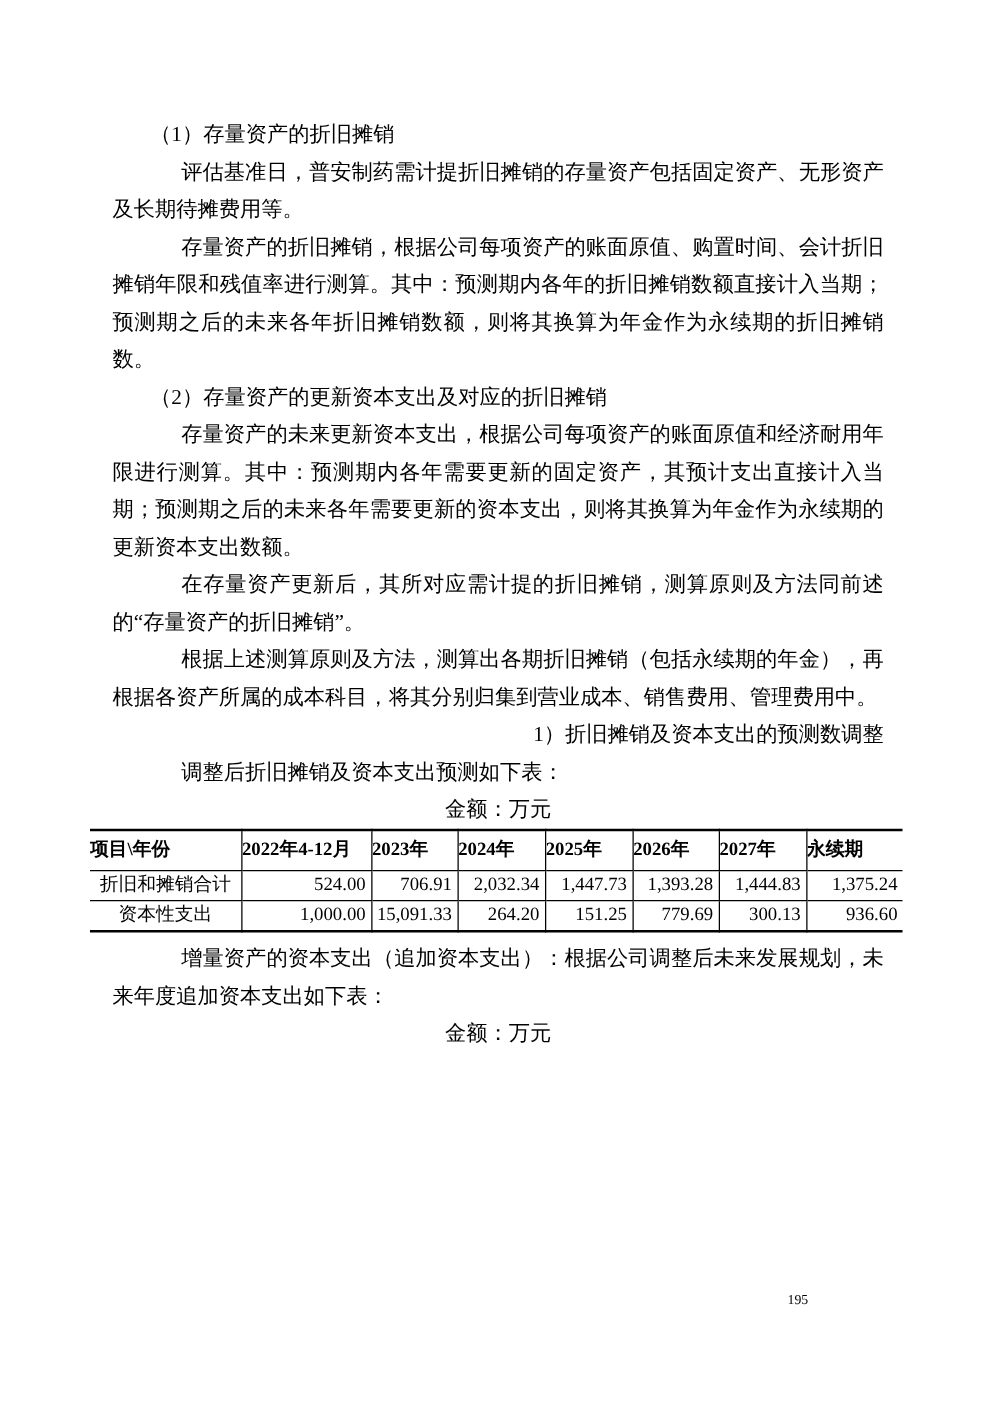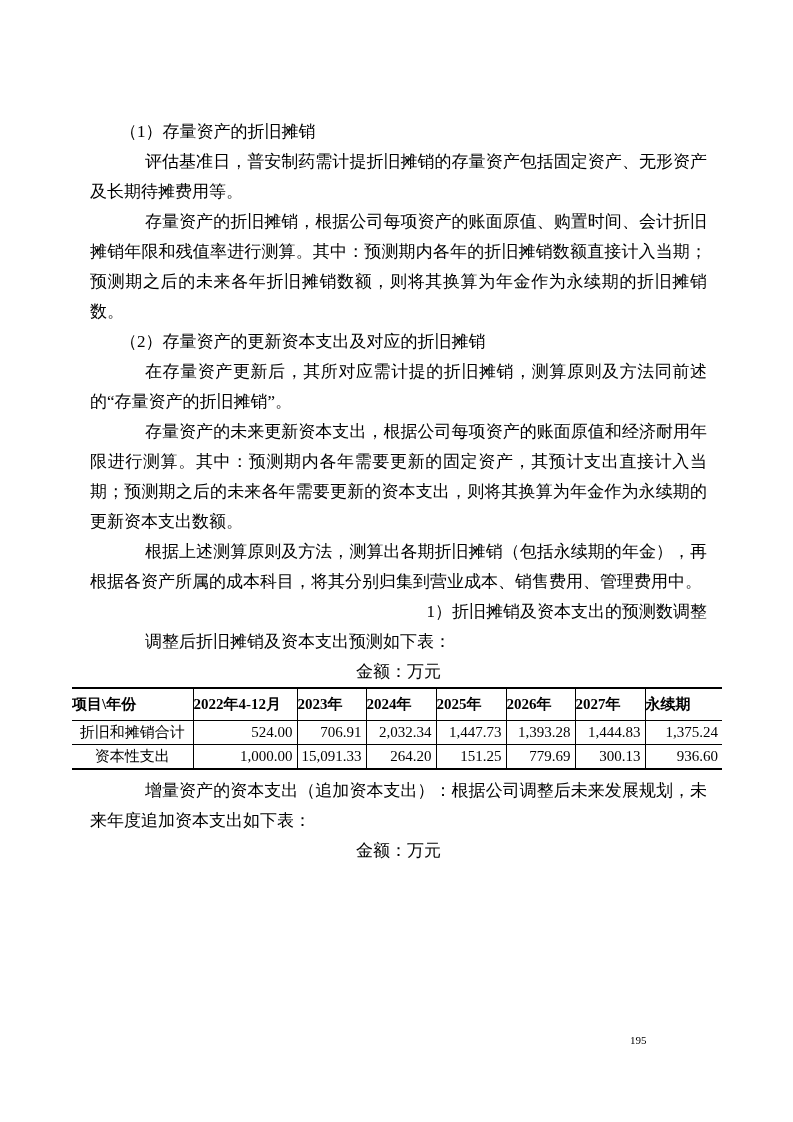--- a/index.html
+++ b/index.html
@@ -7,21 +7,20 @@
     position:relative;
     width:793px;height:1122px;
     background:#ffffff;color:#000;
     font-family:"Liberation Serif","DejaVu Serif",serif;
     overflow:hidden;
   }
   .content{
     position:absolute;inset:0;
     padding:93px 86px 8px 90px;
     box-sizing:border-box;
-    margin-top:24px;
   }
   .content p{margin:0;font-size:17px;line-height:30px;}
   .para{text-align:justify;text-indent:55px;}
   .heading{text-align:left;text-indent:30px;}
   .subheading{text-align:right;text-indent:40px;}
   .unit{font-size:15.5px;line-height:22px;text-align:center;}
   .mb3{margin-bottom:3px}.mb4{margin-bottom:4px}.mb5{margin-bottom:5px}
   .mb7{margin-bottom:7px}.mb10{margin-bottom:10px}.mb11{margin-bottom:11px}
   .mb12{margin-bottom:12px}.mb15{margin-bottom:15px}
   .table-wrap{width:650px;margin:0 0 6px -18px;}
@@ -48,22 +47,22 @@
 <body>
 
 <div class="page">
   <div class="content">
 
     <p class="heading mb10">（1）存量资产的折旧摊销</p>
     <p class="para mb11">评估基准日，普安制药需计提折旧摊销的存量资产包括固定资产、无形资产及长期待摊费用等。</p>
     <p class="para mb15">存量资产的折旧摊销，根据公司每项资产的账面原值、购置时间、会计折旧摊销年限和残值率进行测算。其中：预测期内各年的折旧摊销数额直接计入当期；预测期之后的未来各年折旧摊销数额，则将其换算为年金作为永续期的折旧摊销数。</p>
 
     <p class="heading mb15">（2）存量资产的更新资本支出及对应的折旧摊销</p>
+    <p class="para mb12">存量资产的未来更新资本支出，根据公司每项资产的账面原值和经济耐用年限进行测算。其中：预测期内各年需要更新的固定资产，其预计支出直接计入当期；预测期之后的未来各年需要更新的资本支出，则将其换算为年金作为永续期的更新资本支出数额。</p>
     <p class="para mb15">在存量资产更新后，其所对应需计提的折旧摊销，测算原则及方法同前述的“存量资产的折旧摊销”。</p>
-    <p class="para mb12">存量资产的未来更新资本支出，根据公司每项资产的账面原值和经济耐用年限进行测算。其中：预测期内各年需要更新的固定资产，其预计支出直接计入当期；预测期之后的未来各年需要更新的资本支出，则将其换算为年金作为永续期的更新资本支出数额。</p>
 
     <p class="para mb11">根据上述测算原则及方法，测算出各期折旧摊销（包括永续期的年金），再根据各资产所属的成本科目，将其分别归集到营业成本、销售费用、管理费用中。</p>
 
     <p class="subheading mb4">1）折旧摊销及资本支出的预测数调整</p>
     <p class="para mb3">调整后折旧摊销及资本支出预测如下表：</p>
 
     <p class="unit">金额：万元</p>
 
     <div class="table-wrap">
       <table class="fc">

